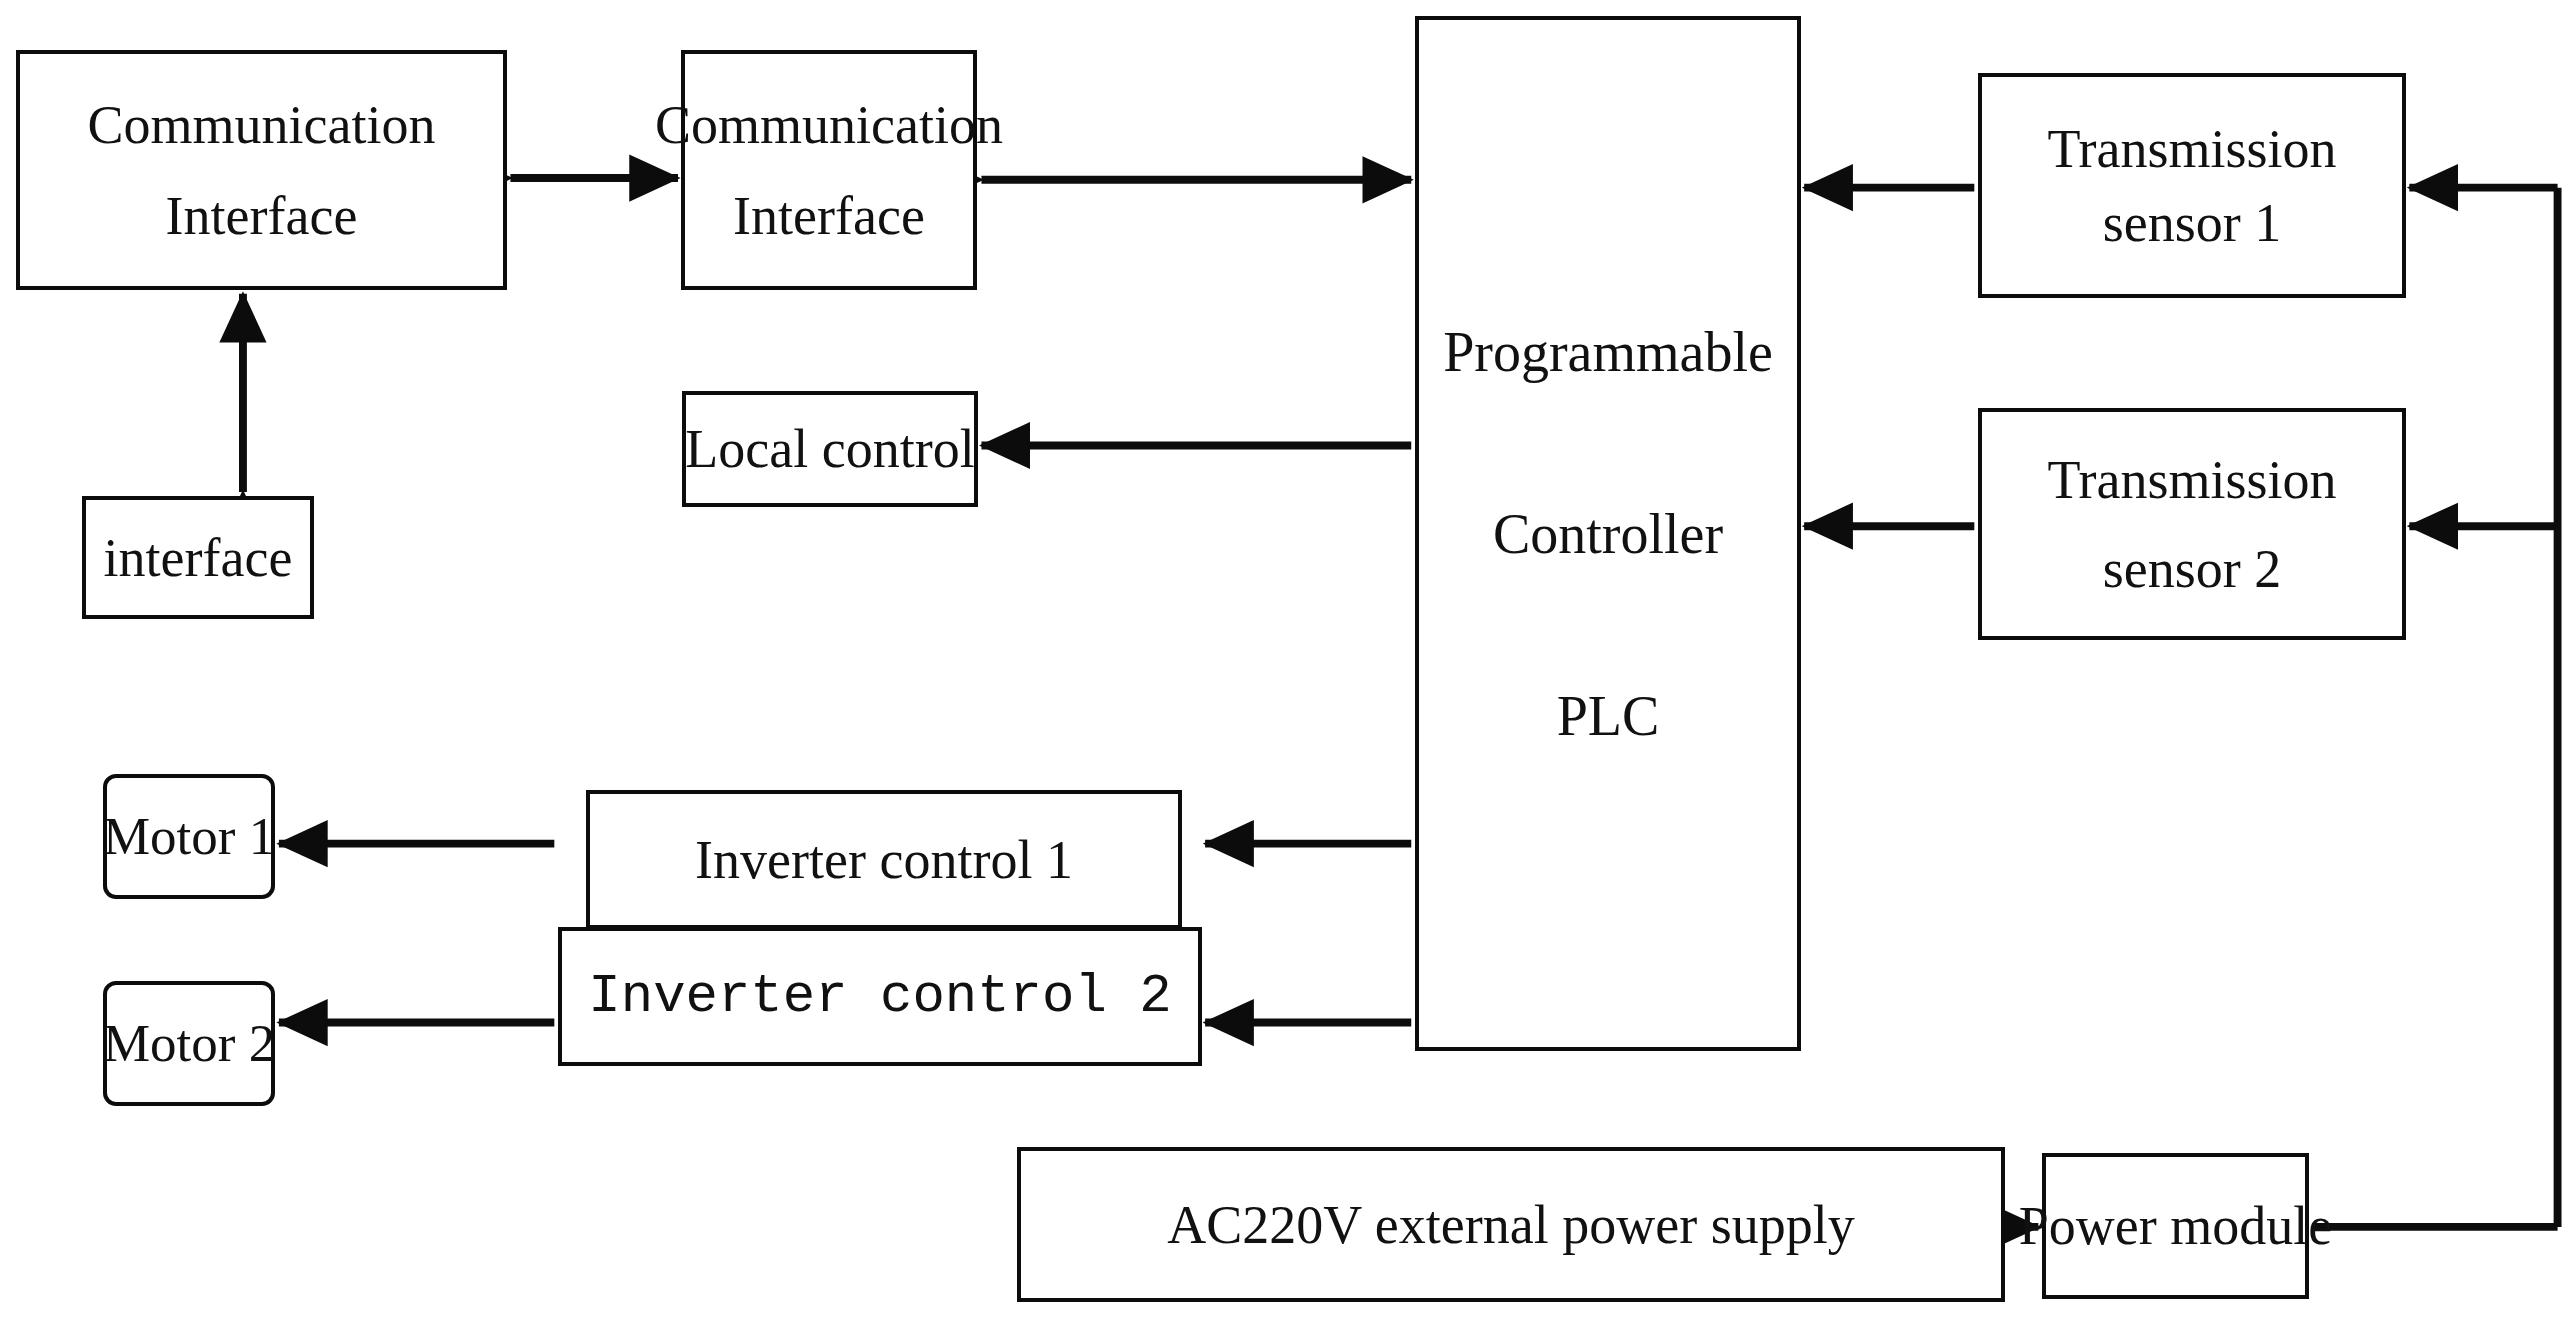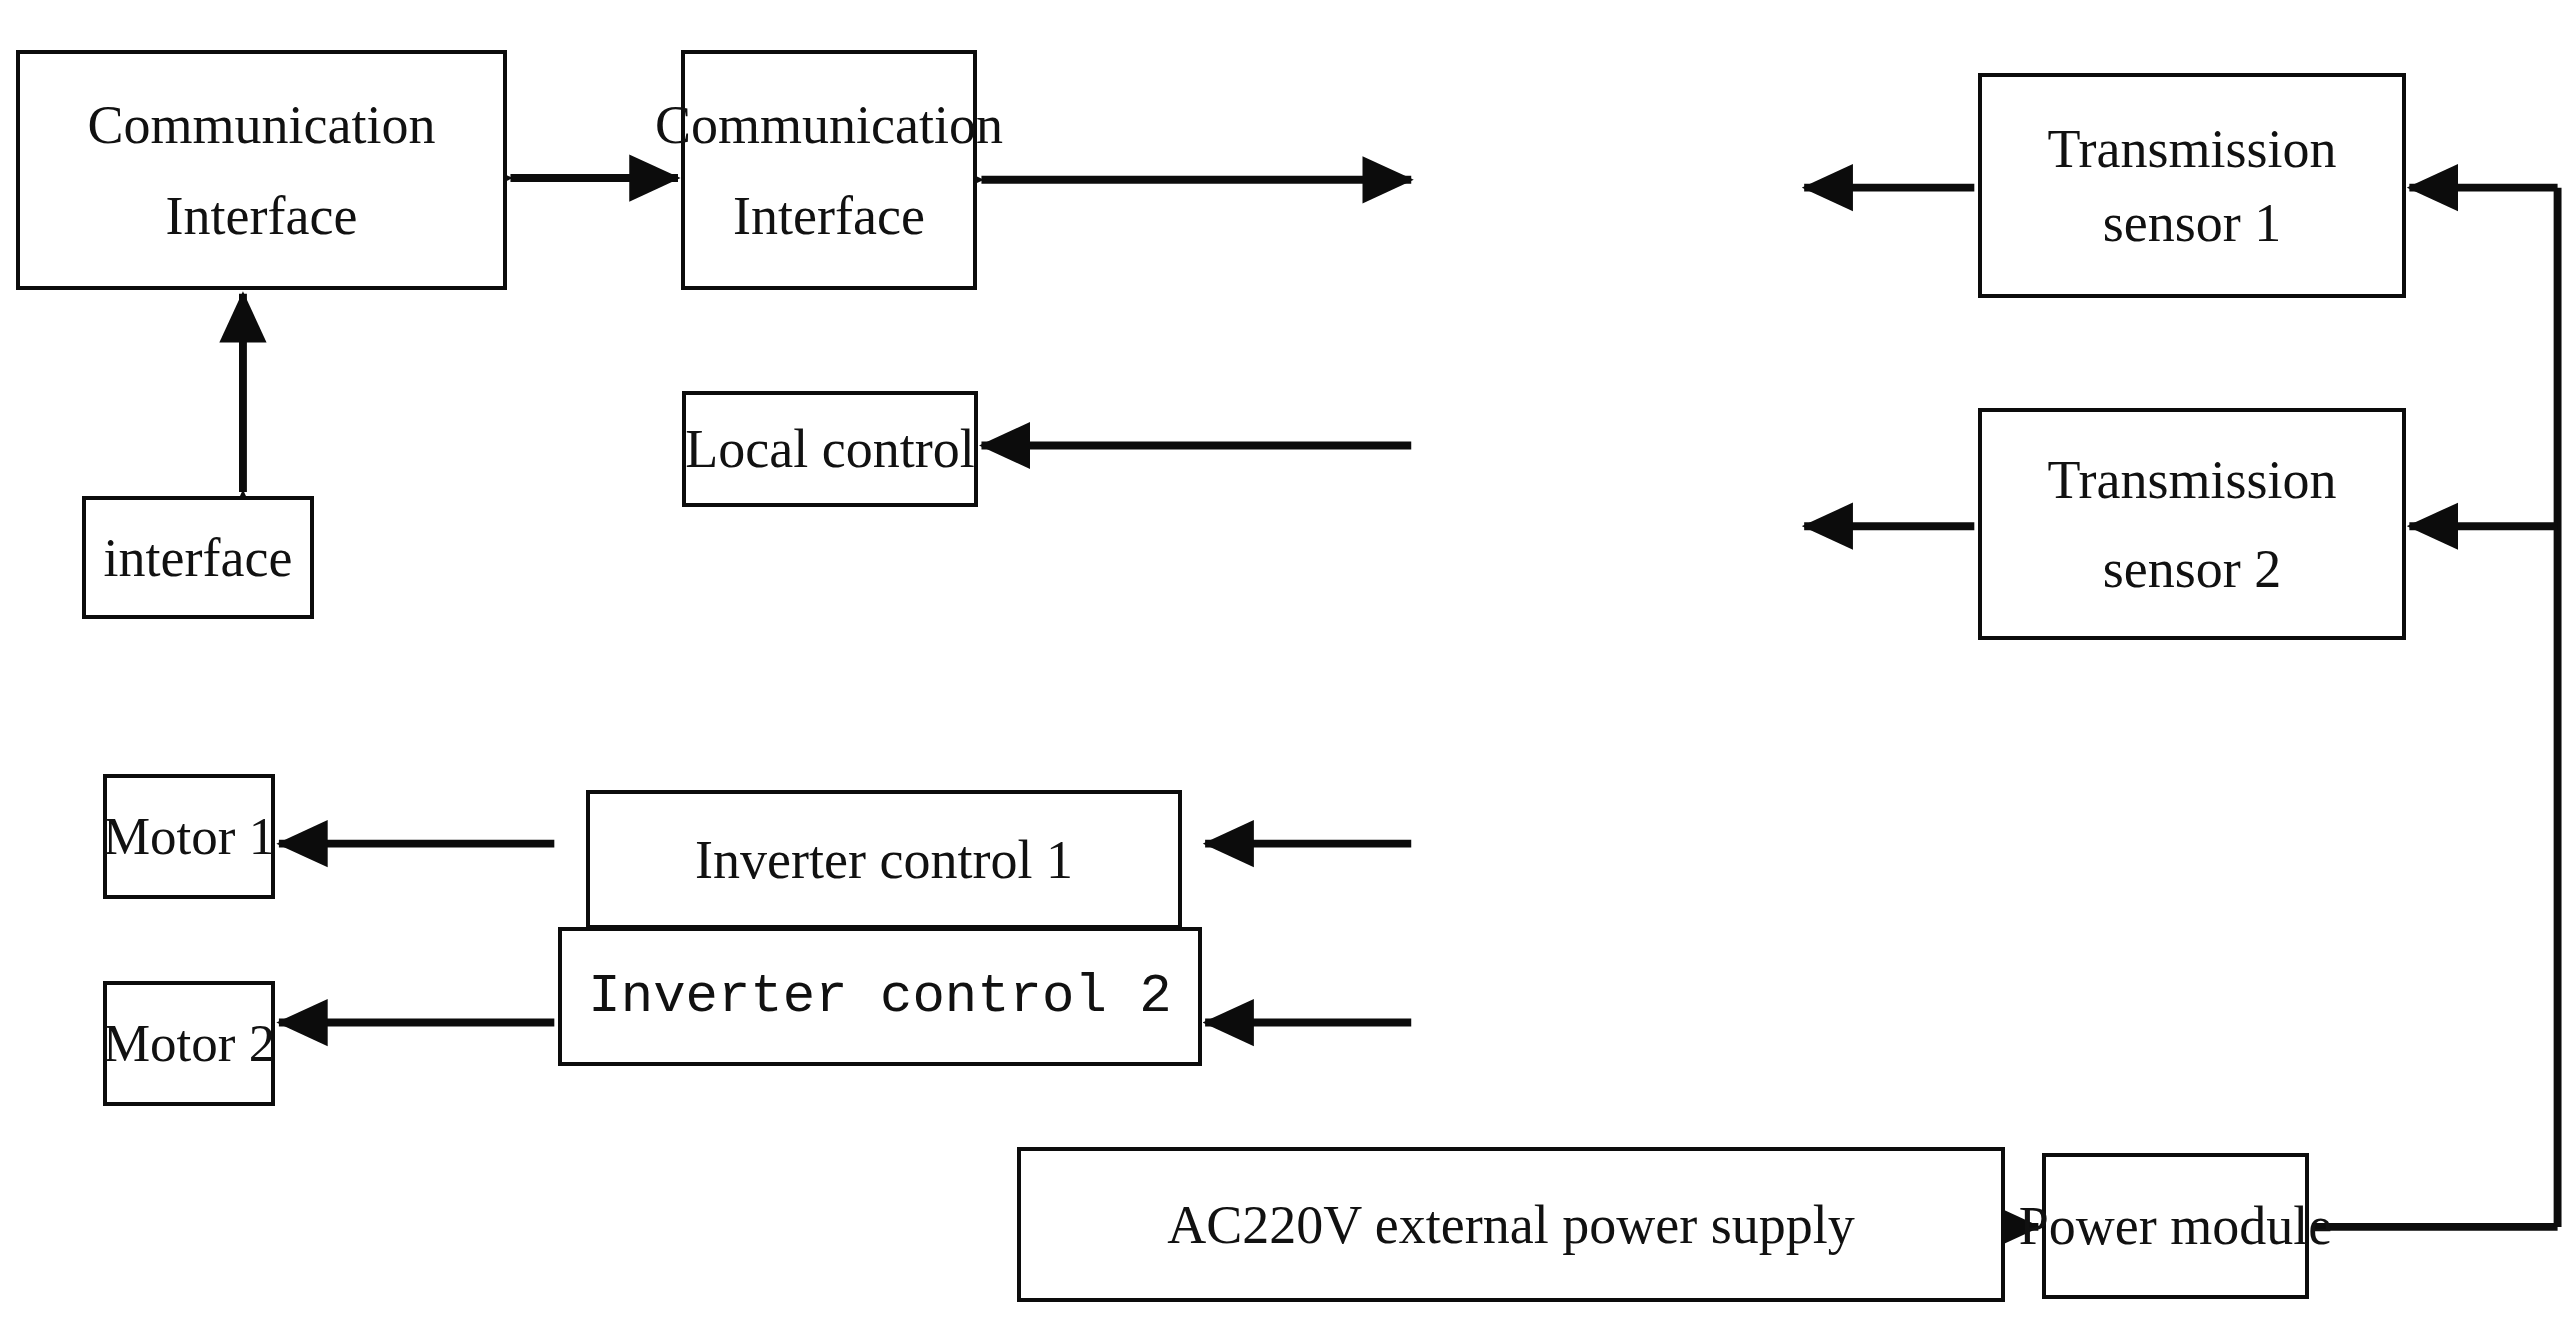--- a/index.html
+++ b/index.html
@@ -33,21 +33,21 @@
     text-align: center;
     color: #111111;
     z-index: 5;
   }
   .node .line {
     display: block;
     white-space: nowrap;
     line-height: 1.0;
     text-align: center;
   }
-  .sz-1 { font-size: 53px; }
+  .sz-1 { font-size: 53px; border-radius: 13px; }
   .sz-2 { font-size: 54px; }
   .sz-3 { font-size: 56px; }
 
   
   #node-comm-if-remote { left: 16px;   top: 50px;   width: 491px;  height: 240px; }
   #node-comm-if-local  { left: 681px;  top: 50px;   width: 296px;  height: 240px; }
   #node-interface      { left: 82px;   top: 496px;  width: 232px;  height: 123px; }
   #node-local-control  { left: 682px;  top: 391px;  width: 296px;  height: 116px; }
   #node-plc            { left: 1415px; top: 16px;   width: 386px;  height: 1035px; }
   #node-sensor-1       { left: 1978px; top: 73px;   width: 428px;  height: 225px; }
@@ -118,20 +118,25 @@
   </div>
 
   <div class="node sz-2" id="node-interface">
     <span class="line">interface</span>
   </div>
 
   <div class="node sz-2" id="node-local-control">
     <span class="line">Local control</span>
   </div>
 
+  <div class="node sz-3" id="node-plc">
+    <span class="line">Programmable</span>
+    <span class="line">Controller</span>
+    <span class="line">PLC</span>
+  </div>
 
   <div class="node sz-2" id="node-sensor-1">
     <span class="line">Transmission</span>
     <span class="line" style="margin-top:20px">sensor 1</span>
   </div>
 
   <div class="node sz-2" id="node-sensor-2">
     <span class="line">Transmission</span>
     <span class="line" style="margin-top:35px">sensor 2</span>
   </div>

